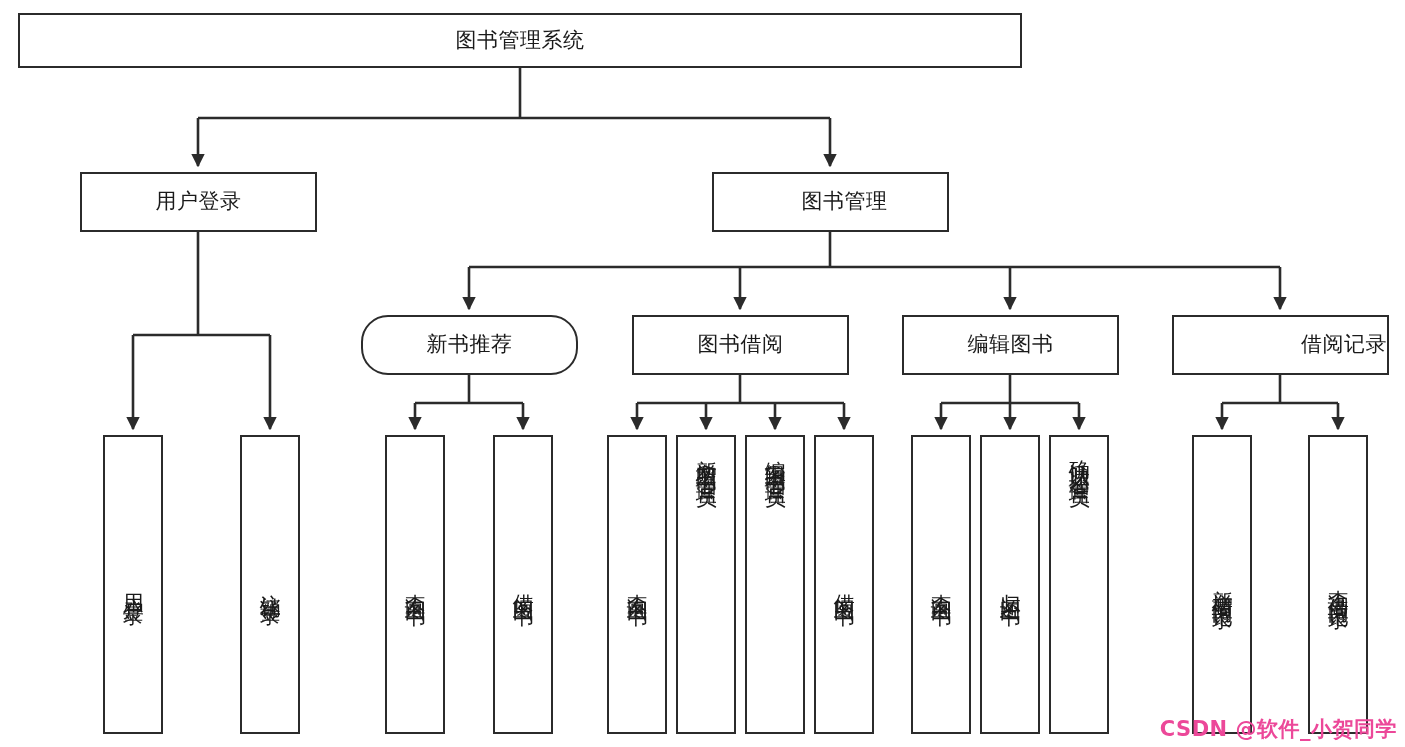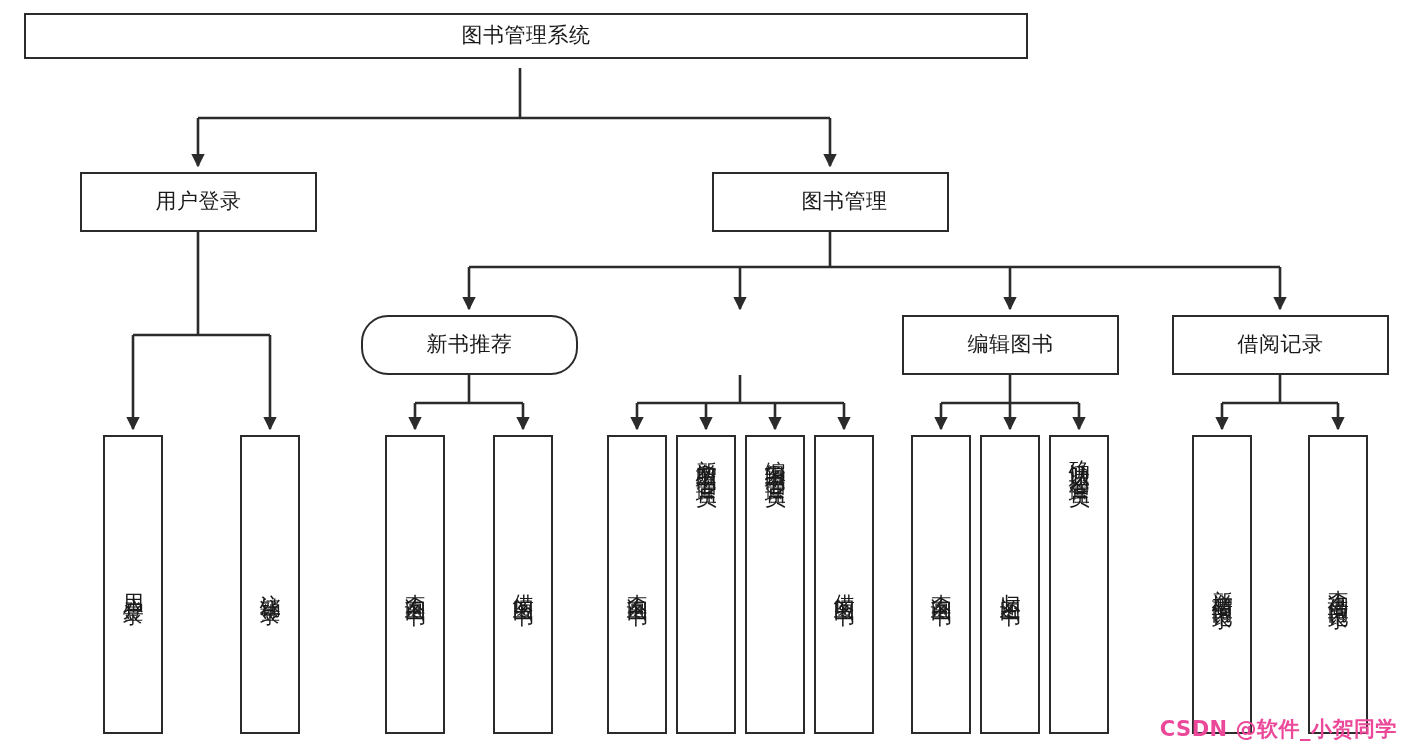--- a/index.html
+++ b/index.html
@@ -118,38 +118,41 @@
       <path d="M 1010 403 L 1010 429" marker-end="url(#arrow)"></path>
       <path d="M 1079 403 L 1079 429" marker-end="url(#arrow)"></path>
 
       <path d="M 1280 375 L 1280 403"></path>
       <path d="M 1222 403 L 1338 403"></path>
       <path d="M 1222 403 L 1222 429" marker-end="url(#arrow)"></path>
       <path d="M 1338 403 L 1338 429" marker-end="url(#arrow)"></path>
     </g>
   </svg>
 
-  <div class="node root h" style="left:24px;top:13px;width:1004px;height:46px;">
+  <div class="node root h" style="left:18px;top:13px;width:1004px;height:55px;">
     <span>图书管理系统</span>
   </div>
 
   <div class="node h" style="left:80px;top:172px;width:237px;height:60px;">
     <span>用户登录</span>
   </div>
   <div class="node h" style="left:712px;top:172px;width:237px;height:60px;padding-left:28px;">
     <span>图书管理</span>
   </div>
 
   <div class="node h" style="left:361px;top:315px;width:217px;height:60px;border-radius:27px;">
     <span>新书推荐</span>
   </div>
+  <div class="node h" style="left:632px;top:315px;width:217px;height:60px;">
+    <span>图书借阅</span>
+  </div>
   <div class="node h" style="left:902px;top:315px;width:217px;height:60px;">
     <span>编辑图书</span>
   </div>
-  <div class="node h" style="left:1172px;top:315px;width:217px;height:60px;">
+  <div class="node h" style="left:1172px;top:315px;width:217px;height:60px;justify-content:flex-end;">
     <span>借阅记录</span>
   </div>
 
   <div class="node v mid" style="left:103px;top:435px;width:60px;height:299px;">
     <span class="vlabel">用户登录</span>
   </div>
   <div class="node v mid" style="left:240px;top:435px;width:60px;height:299px;">
     <span class="vlabel">注销登录</span>
   </div>
 

